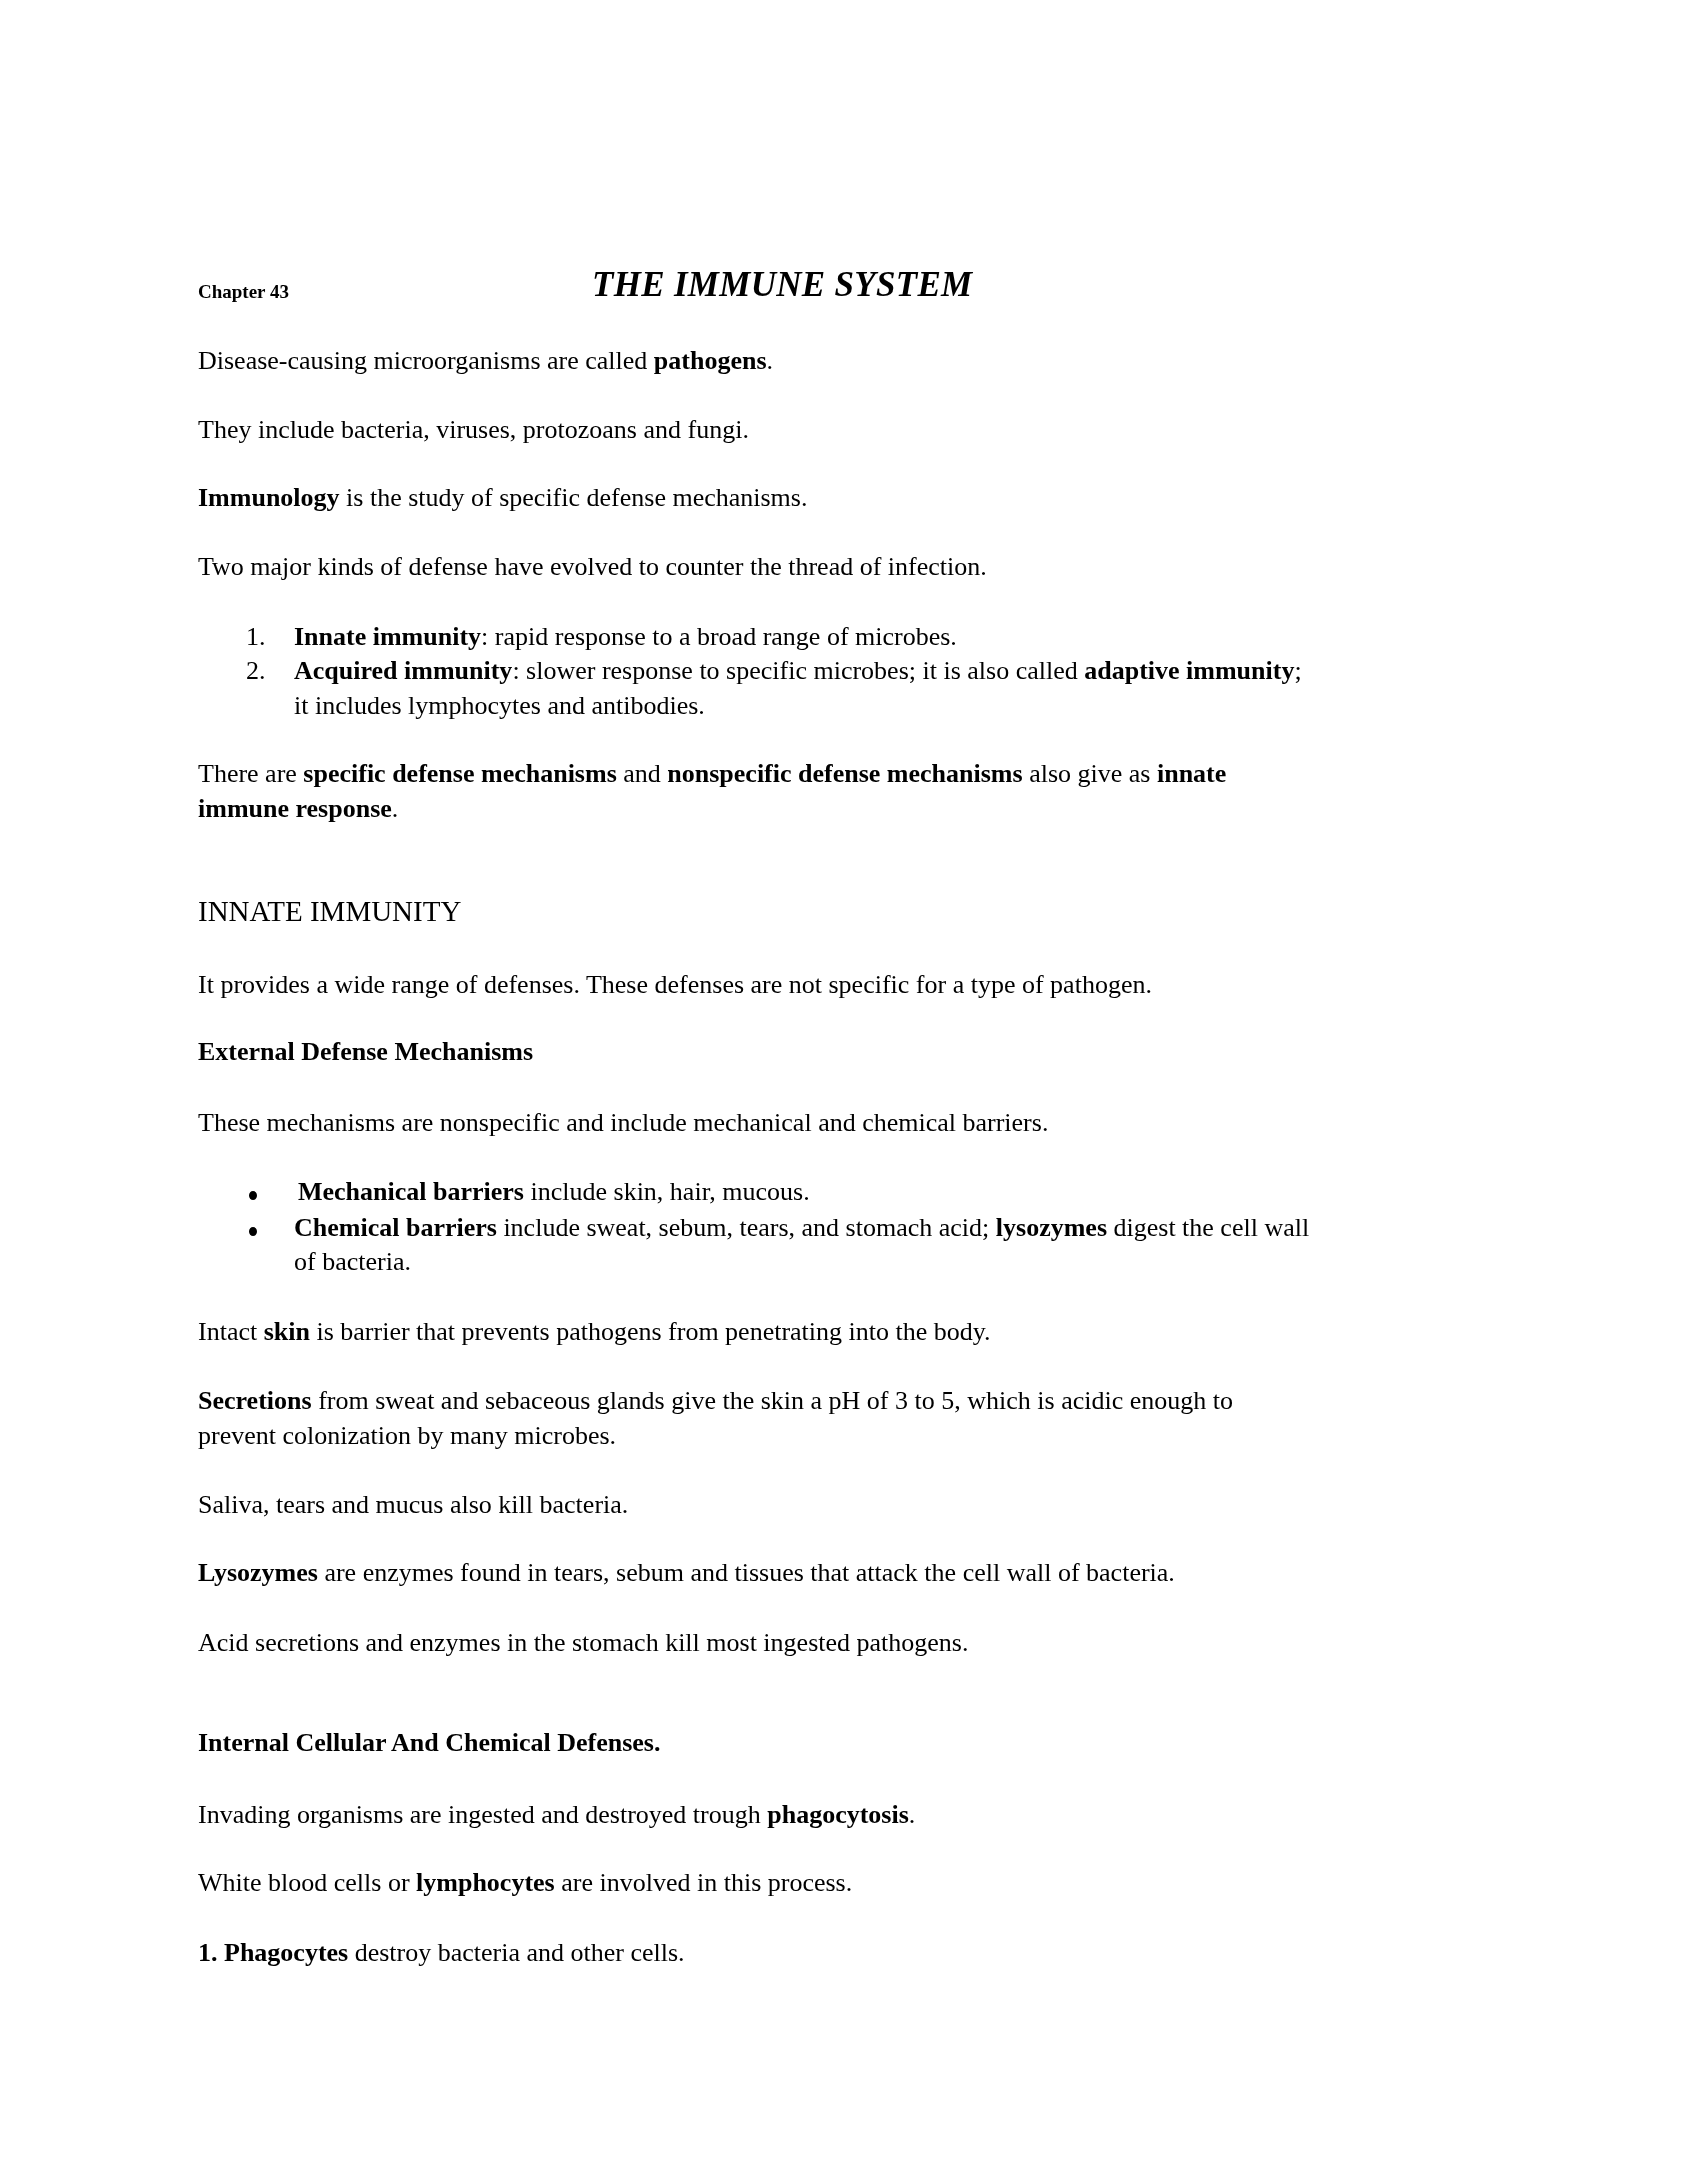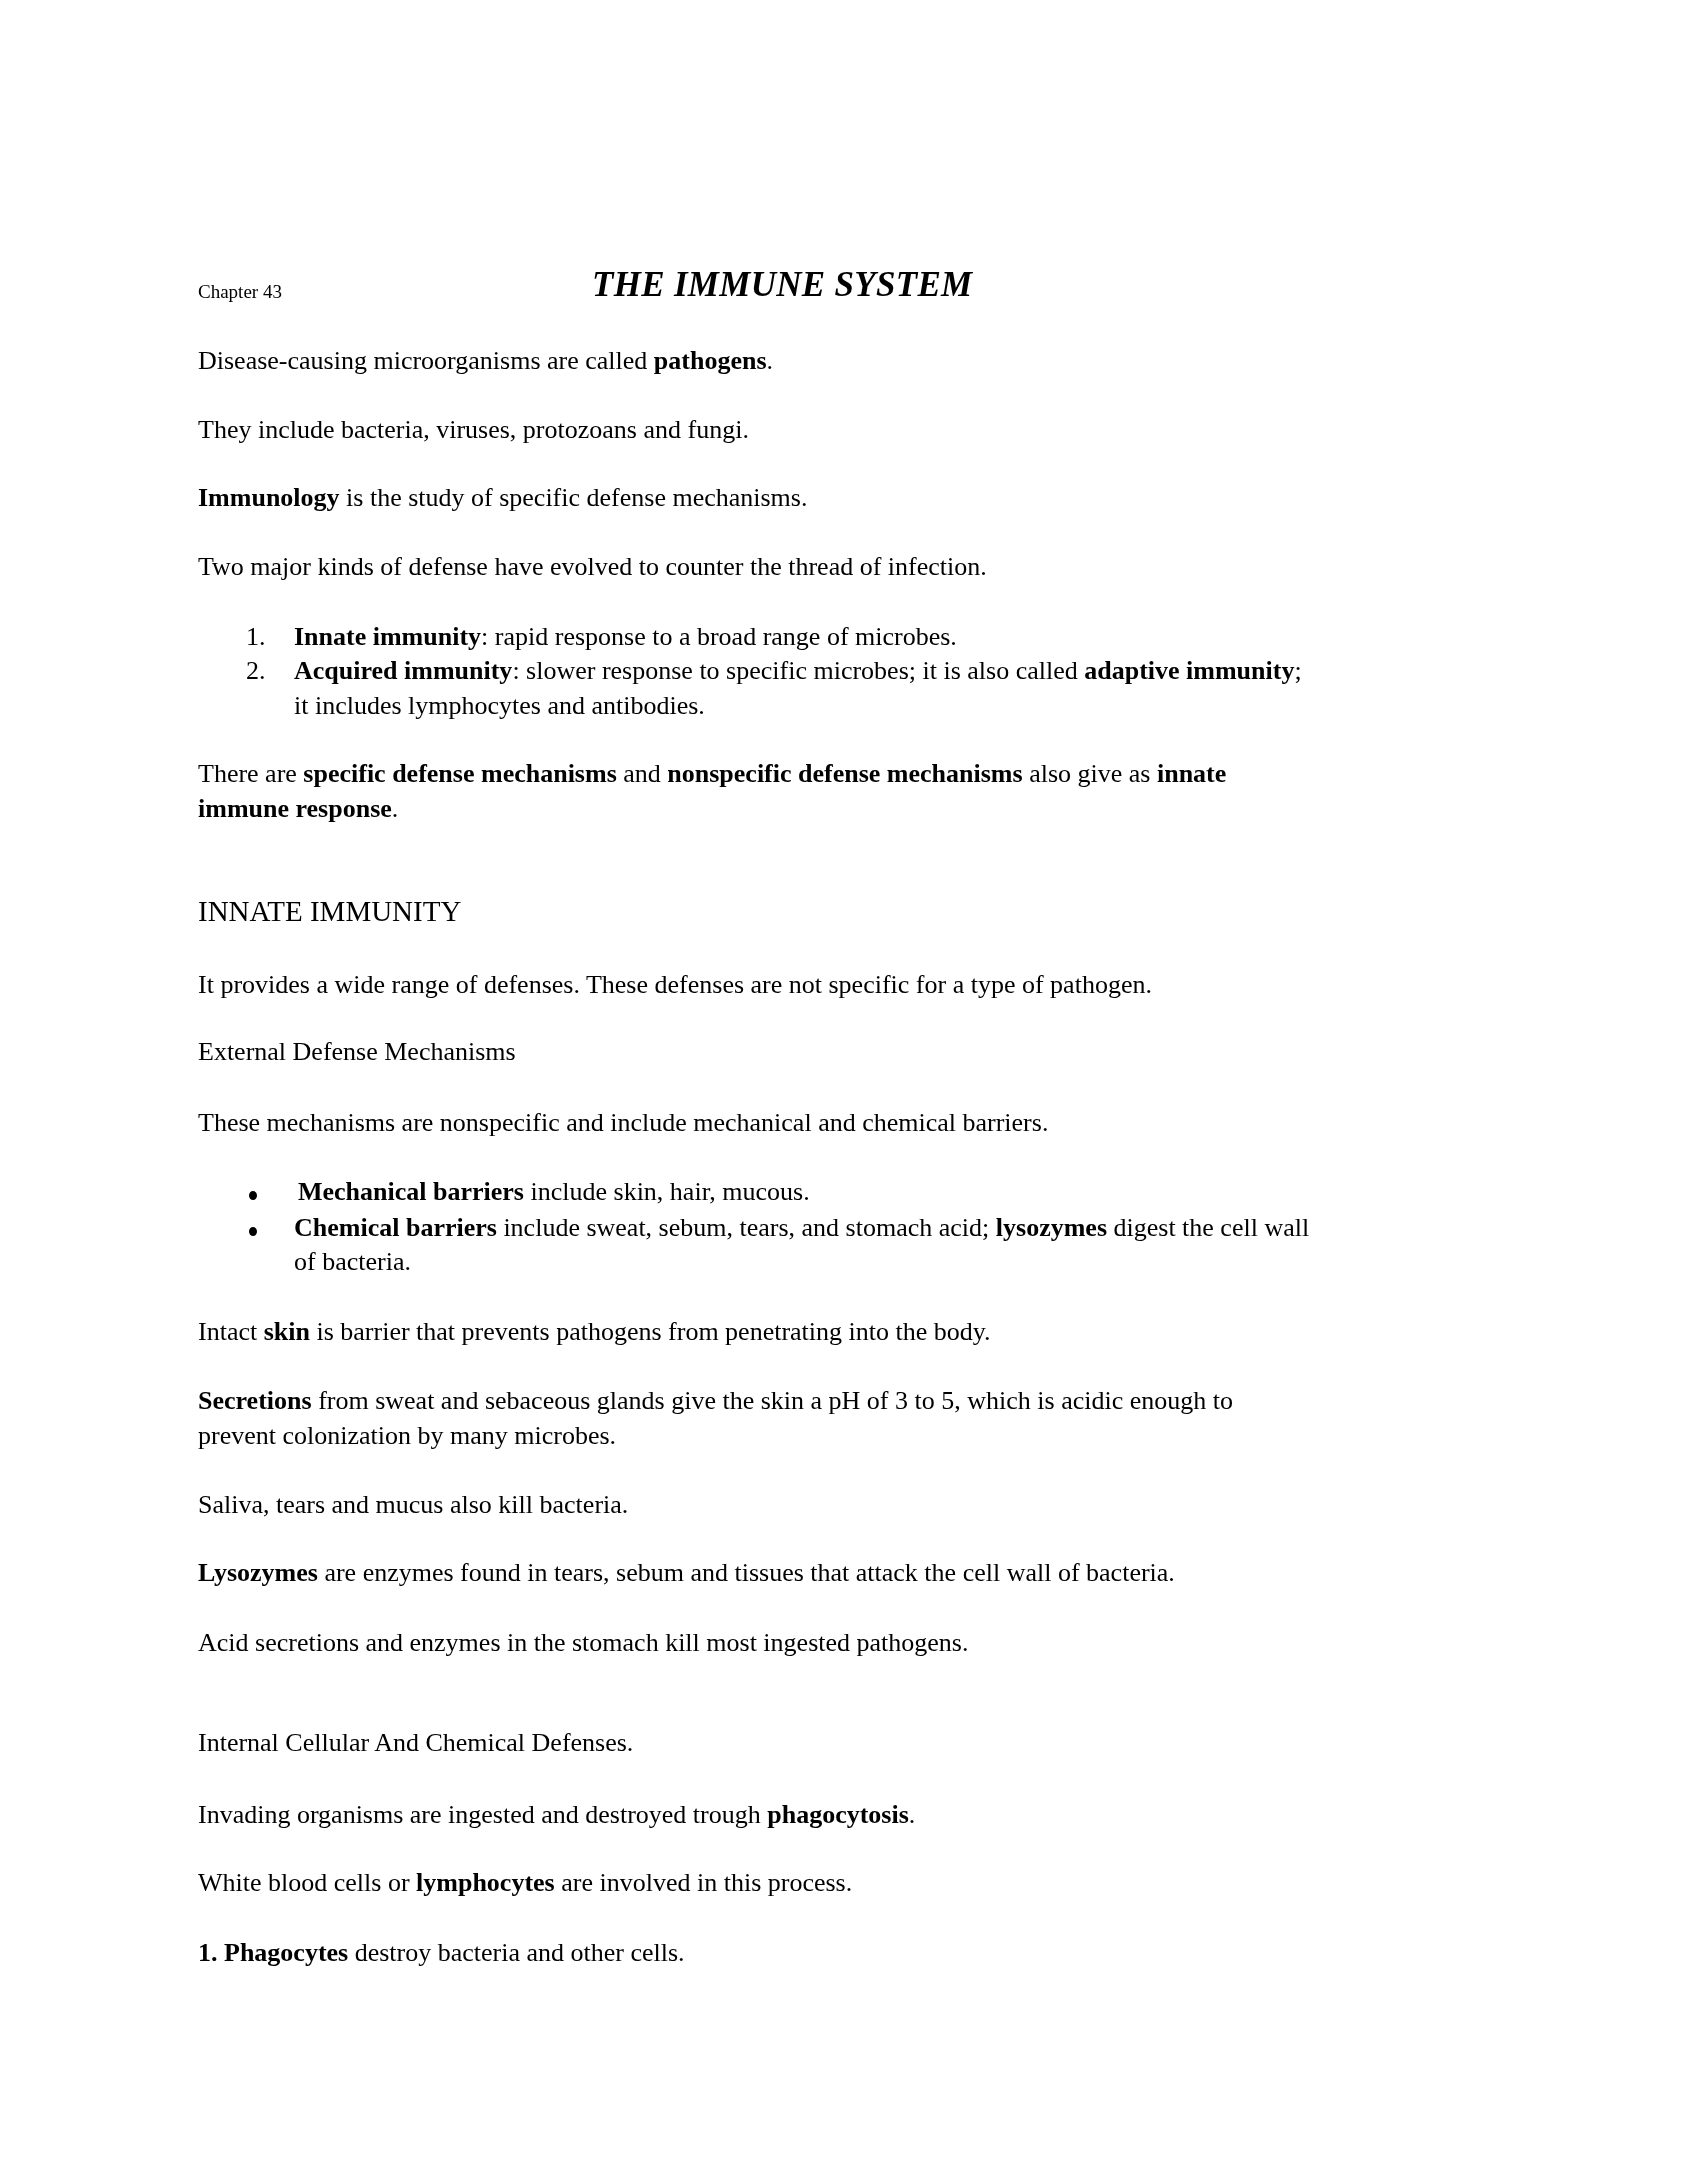--- a/index.html
+++ b/index.html
@@ -1,23 +1,23 @@
 <!DOCTYPE html>
 <html><head>
 <meta charset="utf-8">
 <style>
   html, body { margin: 0; padding: 0; background: #ffffff; }
   body { width: 1683px; height: 2178px; position: relative; overflow: hidden;
          font-family: "Liberation Serif", "DejaVu Serif", serif; color: #000; }
   .blk { position: absolute; left: 198px; font-size: 26px; line-height: 35px; white-space: nowrap; }
   .b { font-weight: bold; }
-  .chap { position: absolute; left: 198px; top: 281px; font-size: 19px; }
+  .chap { position: absolute; left: 198px; top: 281px; font-size: 19px; font-weight: bold; }
   .title { position: absolute; left: 592px; top: 265px; font-size: 35px; font-weight: bold; letter-spacing: 0.3px; font-style: italic; }
   .h2 { position: absolute; left: 198px; font-size: 29px; }
-  .h3 { position: absolute; left: 198px; font-size: 26px; font-weight: normal; }
+  .h3 { position: absolute; left: 198px; font-size: 26px; font-weight: bold; }
   .li { position: absolute; font-size: 26px; line-height: 35px; white-space: nowrap; }
   .marker { position: absolute; left: 246px; font-size: 26px; line-height: 35px; }
   .bullet { position: absolute; left: 249px; width: 8px; height: 9px; border-radius: 50%; background: #000; }
 </style>
 </head>
 <body>
 
 <div class="chap">Chapter 43</div>
 <div class="title">THE IMMUNE SYSTEM</div>
 

